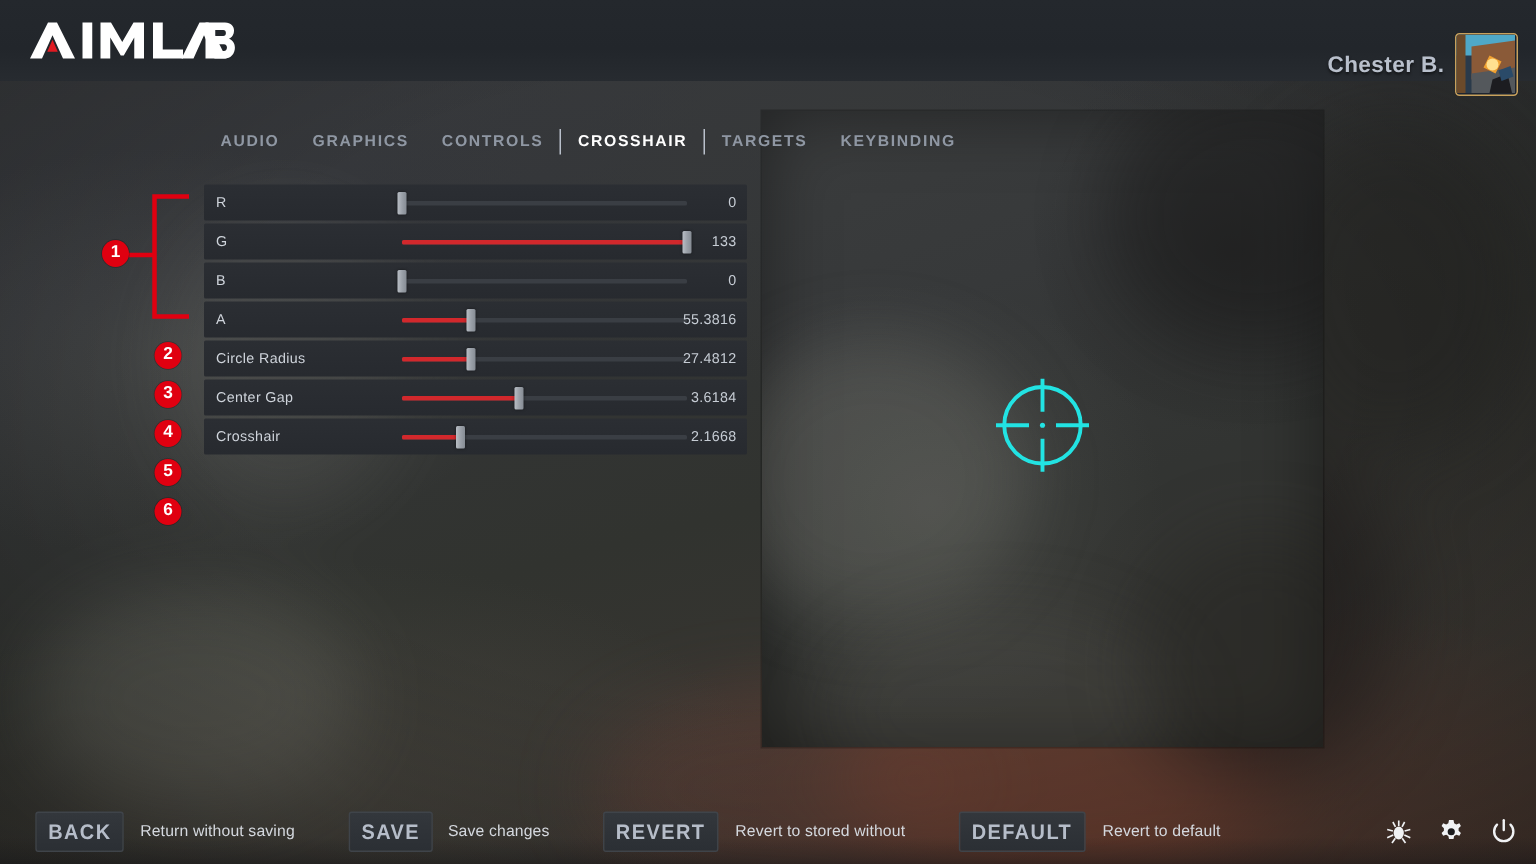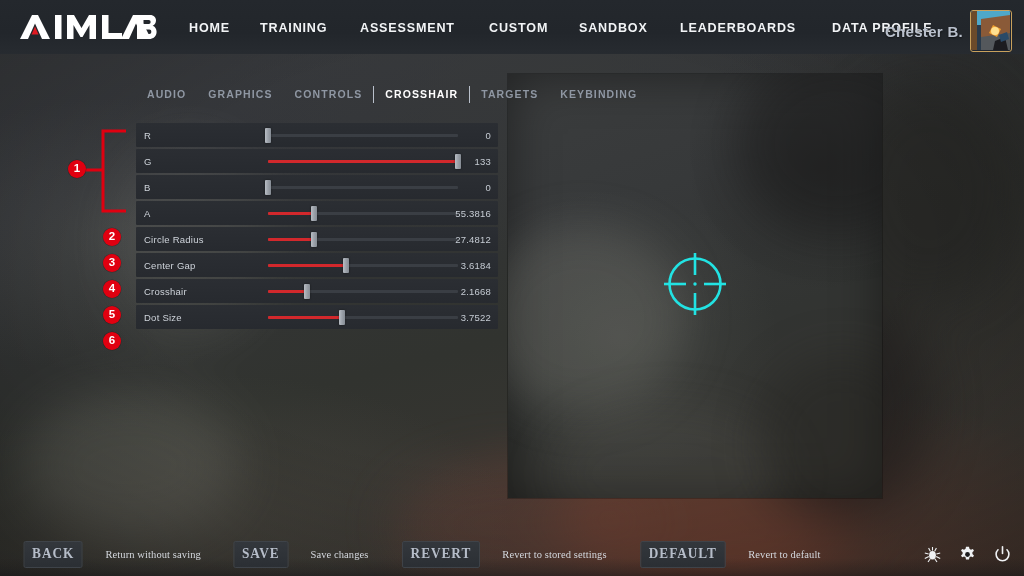--- a/index.html
+++ b/index.html
@@ -51,21 +51,21 @@
   .logo svg { display:block; }
   #menu { display:flex; align-items:center; gap:27px; margin-left:31px; }
   .menu-item {
     font-family:"Liberation Sans", sans-serif;
     font-size:13.5px; font-weight:bold; letter-spacing:.9px;
     color:#f2f4f6; text-transform:uppercase; cursor:pointer;
     transform:scaleX(.93); transform-origin:left center;
     white-space:nowrap;
   }
   #user {
-    position:absolute; right:12px; top:4px; height:54px;
+    position:absolute; right:12px; top:16px; height:54px;
     display:flex; align-items:center; gap:7px;
   }
   #username {
     font-size:15px; font-weight:bold; letter-spacing:.3px;
     color:#b9c0cc; text-shadow:0 1px 2px rgba(0,0,0,.6);
   }
   #avatar {
     width:42px; height:42px; border-radius:3px; overflow:hidden;
     border:1.5px solid #c8a15c; position:relative; flex:none;
     background:#1d2430;
@@ -140,32 +140,32 @@
   #preview .pblob { position:absolute; border-radius:50%; filter:blur(22px); }
   #crosshair {
     position:absolute; left:50%; top:50%; transform:translate(-50%,-50%);
   }
 
   
   #bottom {
     position:absolute; left:0; bottom:0; width:1024px; height:44px; z-index:30;
     display:flex; align-items:center;
   }
-  #actions { display:flex; align-items:center; margin-left:22px; gap:12px;font-family:Liberation Serif, serif; }
+  #actions { display:flex; align-items:center; margin-left:22px; gap:0; }
   .act-btn {
     background:linear-gradient(180deg,#33373c 0%,#2b2f34 100%);
     border:1px solid #3f444a; border-radius:2px;
     padding:4px 8px 5px;
     font-size:14px; font-weight:bold; letter-spacing:1px;
     color:#b6bdc9; cursor:pointer; white-space:nowrap;
     transform:scaleX(.95);
   }
   .act-desc {
     font-size:10.5px; color:#d4d8de; letter-spacing:.1px;
-    margin:0 19px 0 9px; white-space:nowrap;
+    margin:0 34px 0 9px; white-space:nowrap;
   }
   #discord {
     position:absolute; left:744px; bottom:0; height:44px;
     display:flex; align-items:center; gap:8px; cursor:pointer;
   }
   #discord .dtext {
     font-size:17.5px; font-weight:bold; letter-spacing:1.2px; color:#fff;
   }
   #sysicons {
     position:absolute; right:13px; bottom:0; height:44px;
@@ -206,29 +206,20 @@
         <path d="M84 1 L90.5 1 L90.5 19 L104 19 L104 25 L84 25 Z"></path>
 
         <path d="M104 25 L116 1 L122 1 L134 25 L126 25 L119 9.5 L112 25 Z" transform="translate(-1,0)"></path>
 
         <path d="M120 1 L133 1 C137 1 139 3.5 139 6.5 C139 9 137.6 11 135.6 11.8 C138 12.6 139.6 14.8 139.6 17.8 C139.6 21.6 137 25 132.6 25 L120 25 Z M126.5 6 L126.5 10 L131.8 10 C133 10 133.6 9.2 133.6 8 C133.6 6.8 133 6 131.8 6 Z M126.5 15.5 L126.5 20 L132.3 20 C133.6 20 134.3 19 134.3 17.7 C134.3 16.4 133.6 15.5 132.3 15.5 Z" transform="translate(-1,0)"></path>
       </g>
       <path d="M13.5 20.5 L17 12.5 L20.5 20.5 Z" fill="#e01a22"></path>
     </svg>
   </div>
 
-  <div id="menu">
-    <div class="menu-item">HOME</div>
-    <div class="menu-item">TRAINING</div>
-    <div class="menu-item">ASSESSMENT</div>
-    <div class="menu-item">CUSTOM</div>
-    <div class="menu-item">SANDBOX</div>
-    <div class="menu-item">LEADERBOARDS</div>
-    <div class="menu-item">DATA PROFILE</div>
-  </div>
 
   <div id="user">
     <div id="username">Chester B.</div>
     <div id="avatar">
       <svg width="39" height="39" viewBox="0 0 39 39" aria-label="player avatar">
         <rect width="39" height="39" fill="#2a3a4a"></rect>
         <path d="M0 0 H39 V14 H0 Z" fill="#4fa8c8"></path>
         <path d="M6 0 L6 39 L0 39 L0 0 Z" fill="#6b4a2a"></path>
         <path d="M10 8 L39 4 L39 26 L10 30 Z" fill="#8a5a38"></path>
         <path d="M10 26 L39 22 L39 39 L10 39 Z" fill="#54585c"></path>
@@ -311,28 +302,20 @@
   <div class="row">
     <div class="row-label">Crosshair</div>
     <div class="slider">
       <div class="slider-fill" style="width:20.5%"></div>
       <div class="slider-handle" style="left:20.5%"></div>
     </div>
     <div class="row-value">2.1668</div>
   </div>
 
 
-  <div class="row">
-    <div class="row-label">Dot Size</div>
-    <div class="slider">
-      <div class="slider-fill" style="width:38.9%"></div>
-      <div class="slider-handle" style="left:38.9%"></div>
-    </div>
-    <div class="row-value">3.7522</div>
-  </div>
 </div>
 
 <div id="annots">
   <svg width="1024" height="576" style="position:absolute;left:0;top:0">
 
     <polyline points="126,131 103,131 103,211 126,211" fill="none" stroke="#e00010" stroke-width="3"></polyline>
     <line x1="86" y1="170" x2="104" y2="170" stroke="#e00010" stroke-width="3"></line>
   </svg>
   <div class="badge" style="left:68px;top:160px">1</div>
   <div class="badge" style="left:103px;top:228px">2</div>
@@ -362,21 +345,21 @@
   </div>
 </div>
 
 <div id="bottom">
   <div id="actions">
     <div class="act-btn">BACK</div>
     <div class="act-desc">Return without saving</div>
     <div class="act-btn">SAVE</div>
     <div class="act-desc">Save changes</div>
     <div class="act-btn">REVERT</div>
-    <div class="act-desc">Revert to stored settings</div>
+    <div class="act-desc">Revert to stored without</div>
     <div class="act-btn">DEFAULT</div>
     <div class="act-desc">Revert to default</div>
   </div>
 
 
   <div id="sysicons">
     <svg class="sysicon" width="17" height="17" viewBox="0 0 17 17">
       <g stroke="#f0f2f4" stroke-width="1.1" fill="none">
         <ellipse cx="8.5" cy="9.3" rx="3.4" ry="4.3" fill="#f0f2f4" stroke="none"></ellipse>
         <line x1="8.5" y1="1" x2="8.5" y2="4.6"></line>

